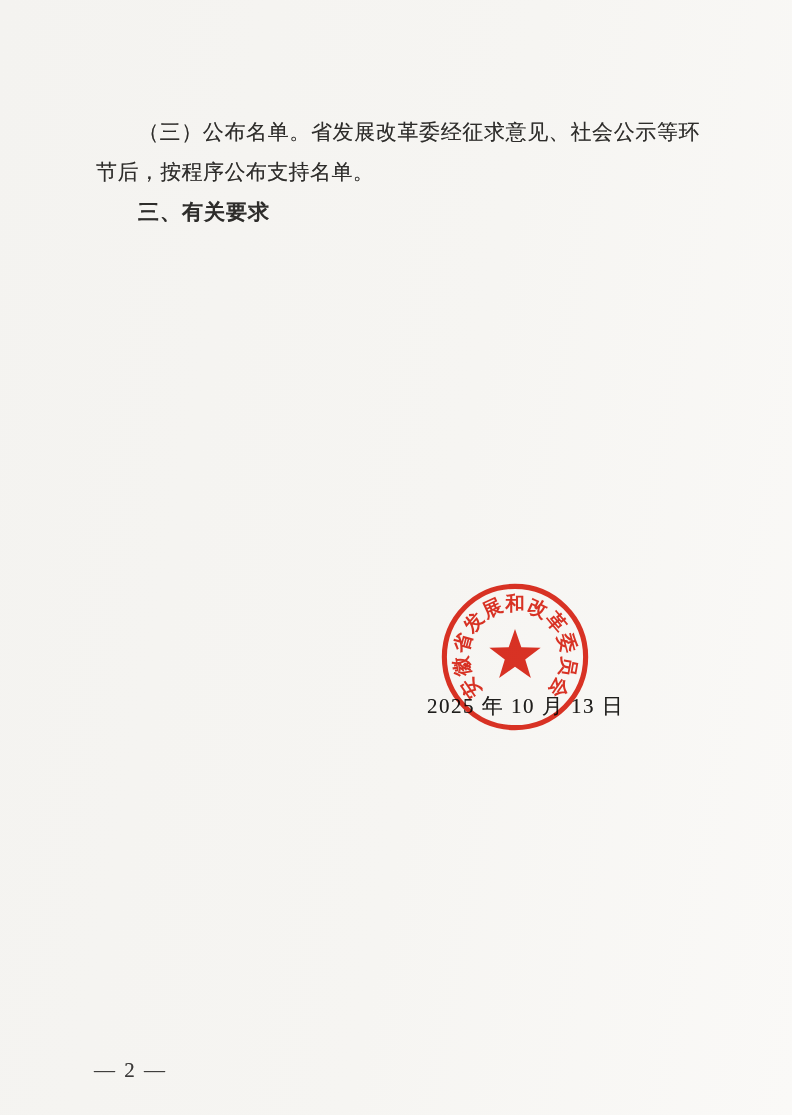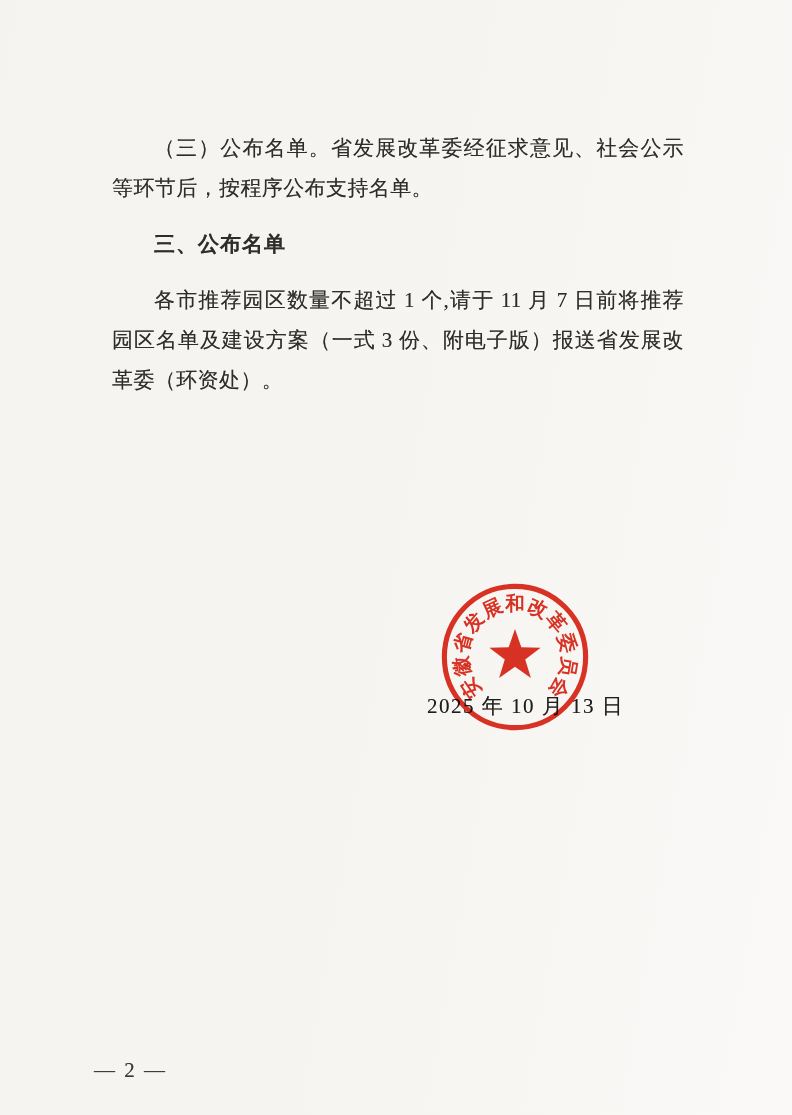--- a/index.html
+++ b/index.html
@@ -17,21 +17,21 @@
   }
   .body-text{
     position:absolute;
     left:96px; right:92px; top:112px;
     font-size:21px;
     line-height:40px;
     letter-spacing:0.4px;
     text-align:justify;
   }
   .body-text p{
-    margin:16px;
+    margin:0;
     text-indent:2em;
   }
   .heading{
     font-family:"Liberation Sans","DejaVu Sans",sans-serif;
     font-weight:bold;
     letter-spacing:1px;
   }
   .attachment{
     margin-top:26px !important;
   }
@@ -70,22 +70,21 @@
     text-shadow:0 0 0.6px rgba(60,58,55,0.55);
   }
 </style>
 </head>
 <body>
 
 <div class="page">
 
   <div class="body-text">
     <p>（三）公布名单。省发展改革委经征求意见、社会公示等环节后，按程序公布支持名单。</p>
-    <p class="heading">三、公布名单</p>
-    <p>各市推荐园区数量不超过 1 个,请于 11 月 7 日前将推荐园区名单及建设方案（一式 3 份、附电子版）报送省发展改革委（环资处）。</p>
+    <p class="heading">三、有关要求</p>
   </div>
 
   <div class="date-line">2025 年 10 月 13 日</div>
 
   <svg class="seal" viewBox="0 0 170 170" aria-hidden="true">
     <circle id="seal-ring" cx="85" cy="85" r="76" fill="none" stroke-width="5.5" stroke="#dd2314"></circle>
     <polygon id="seal-star" points="85,55 78.2,74.6 57.4,75.0 74.0,87.6 67.9,107.5 85,95.6 102.1,107.5 96.0,87.6 112.6,75.0 91.8,74.6" fill="#dd2314"></polygon>
     <g id="seal-text-group">
         <text x="85" y="34" text-anchor="middle" fill="#dd2314" transform="rotate(-125 85 85)">安</text>
         <text x="85" y="34" text-anchor="middle" fill="#dd2314" transform="rotate(-100 85 85)">徽</text>

